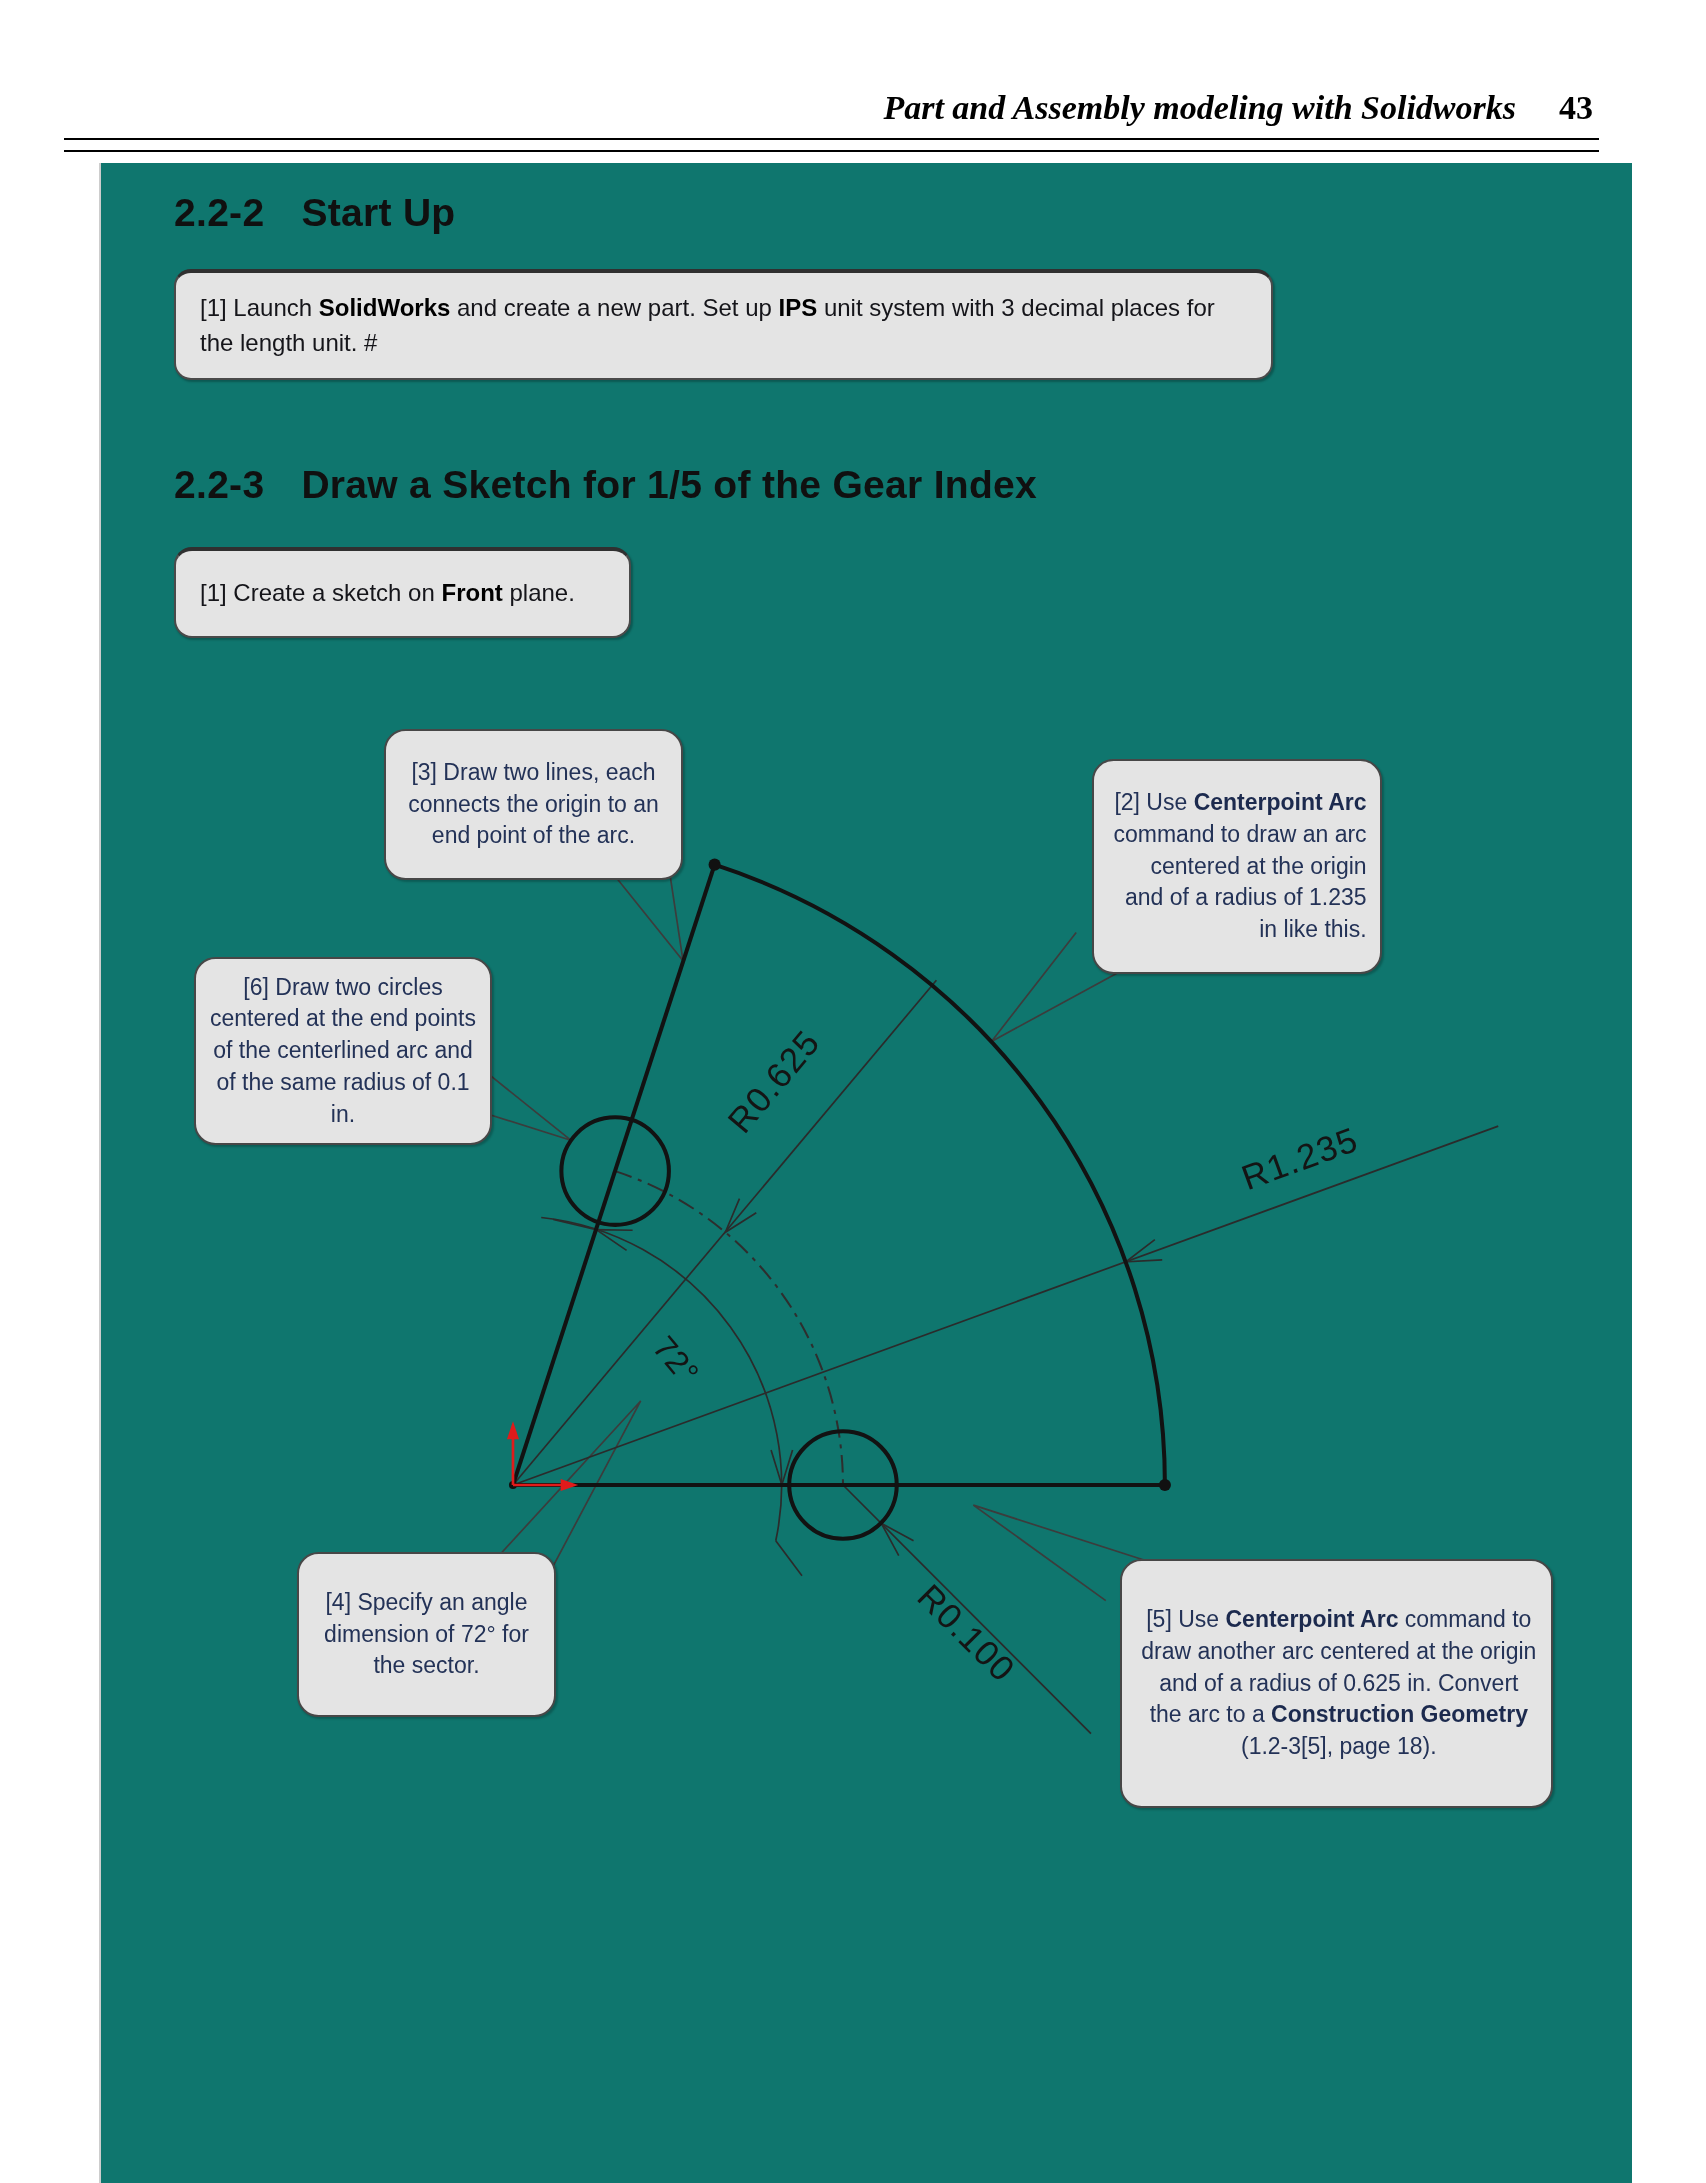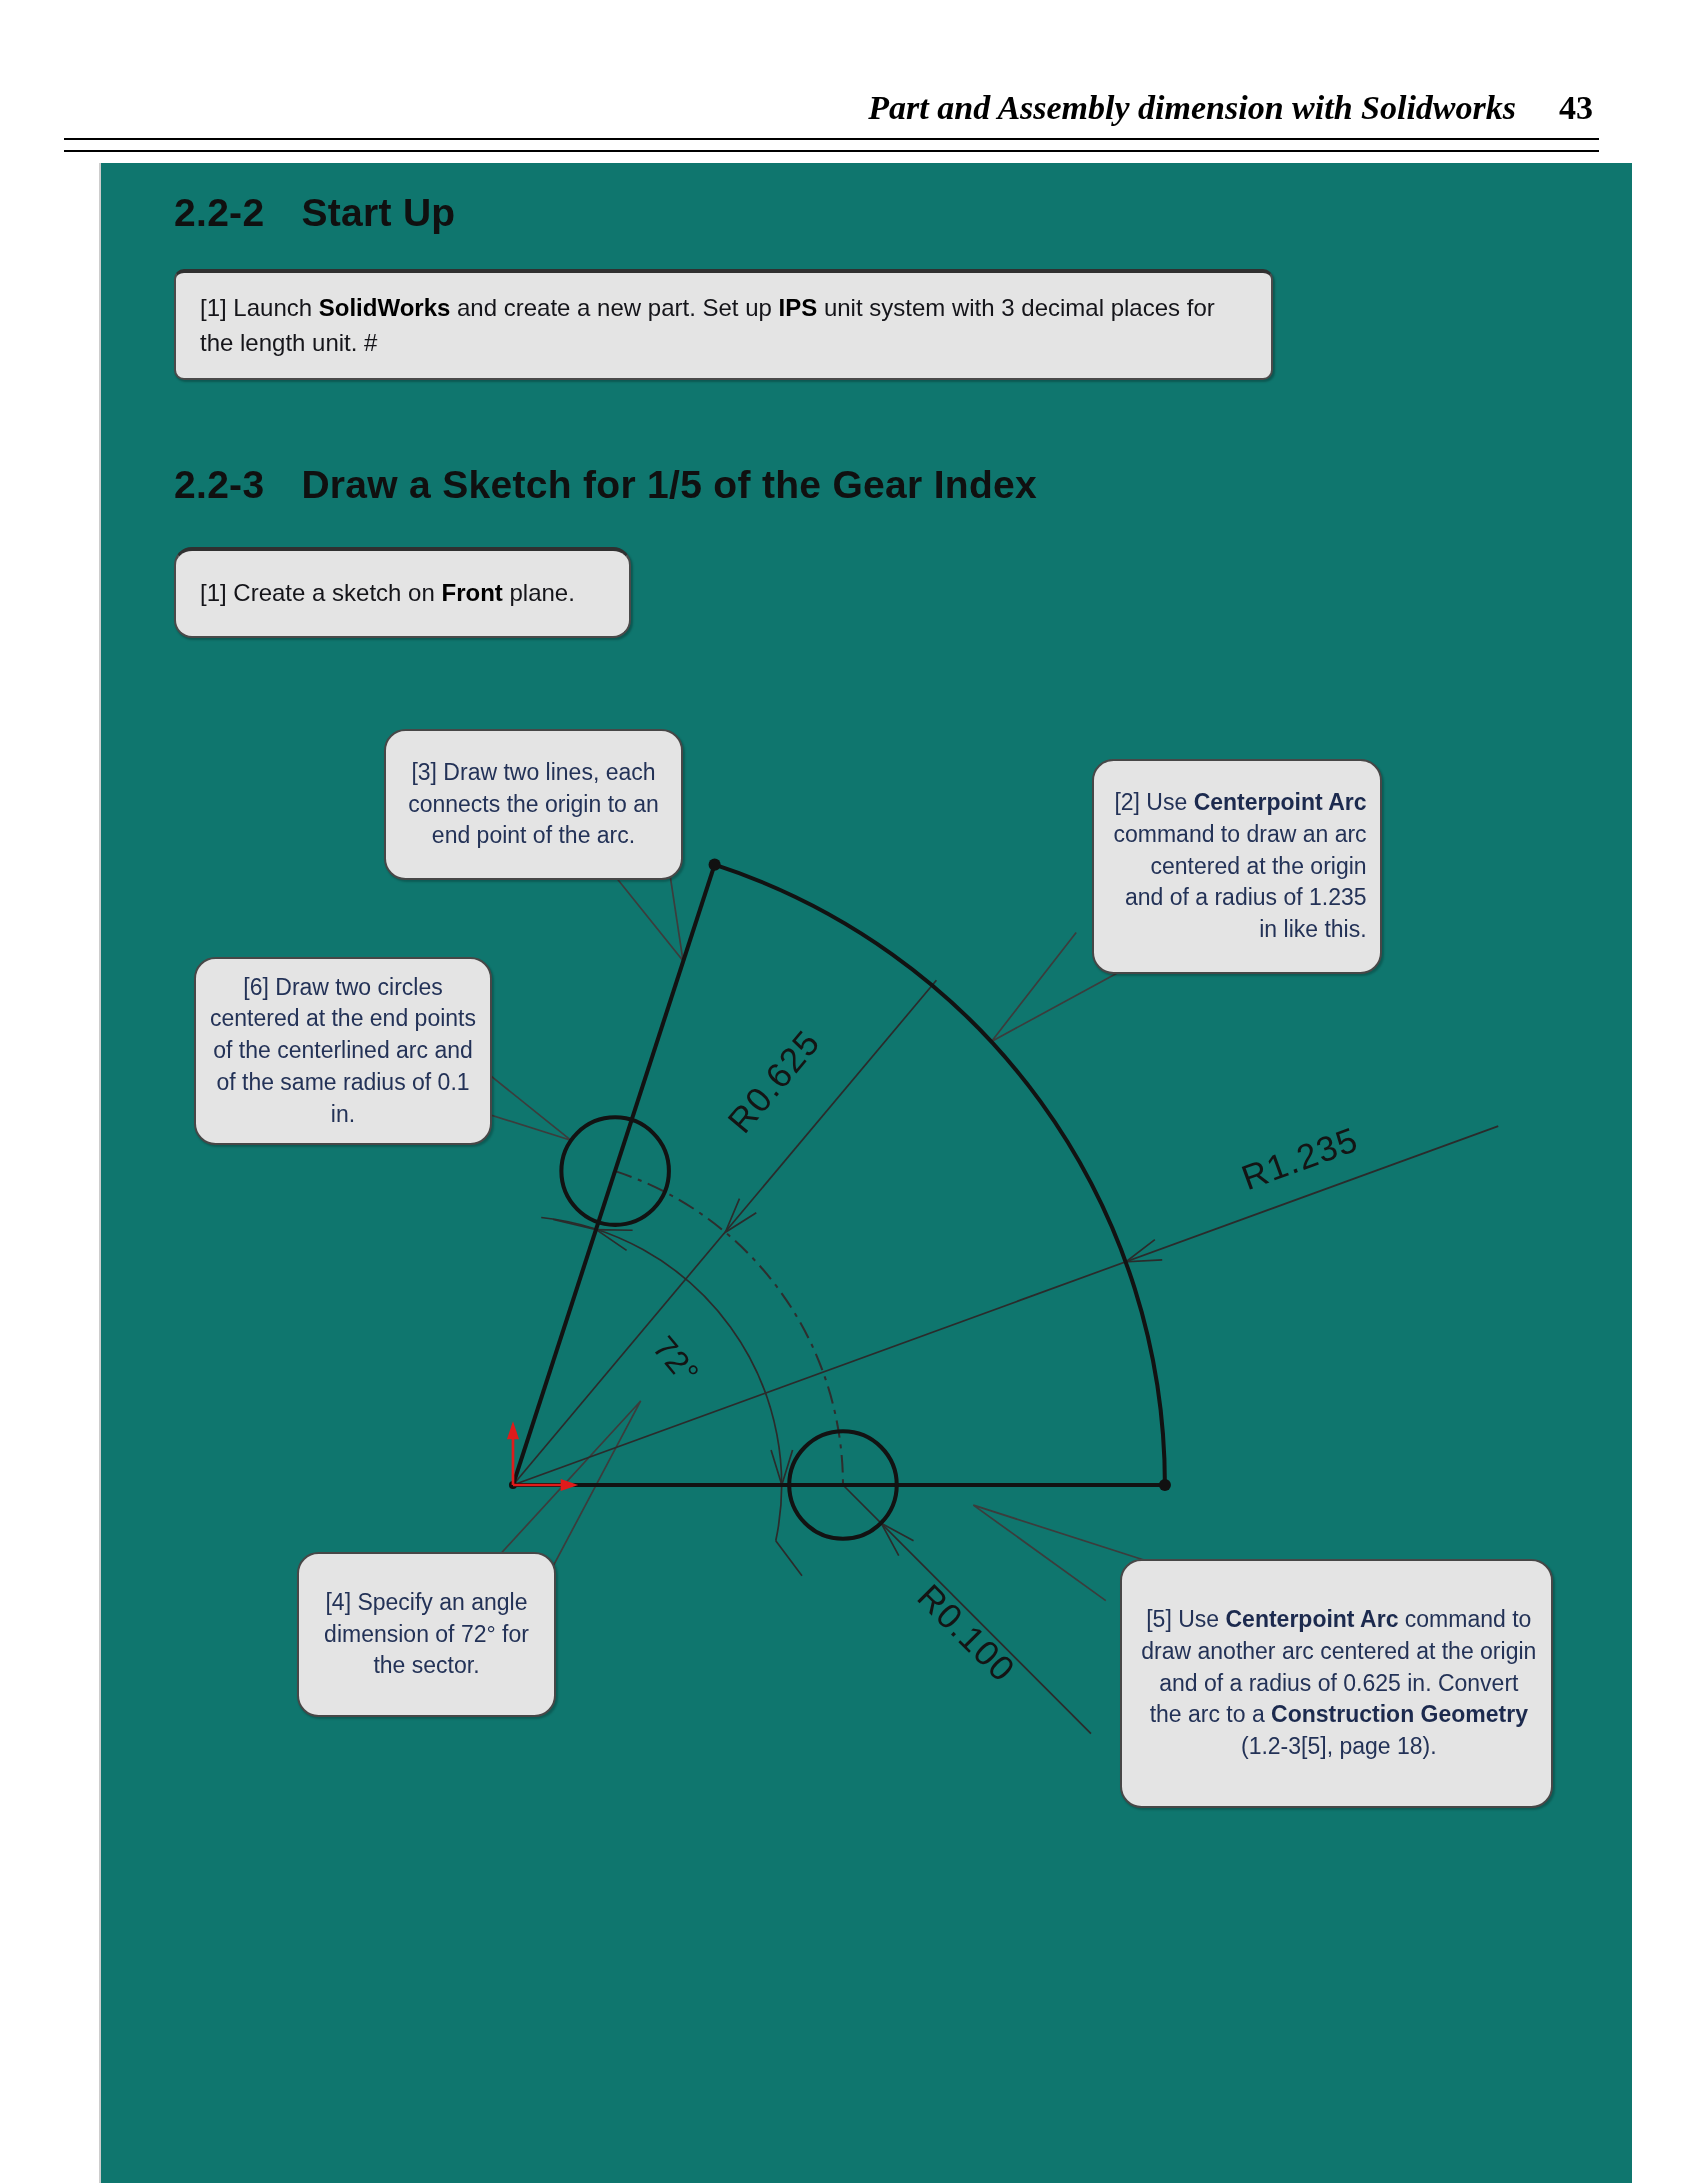--- a/index.html
+++ b/index.html
@@ -40,21 +40,21 @@
     font-size:39px; font-weight:600; color:#101010;
     letter-spacing:0.3px; white-space:nowrap;
   }
   .sec-heading .num{margin-right:37px;}
   
   .ibox{
     position:absolute;
     background:#e4e4e4;
     border:2px solid #4a4a4a;
     border-top:4px solid #303030;
-    border-radius:10px;
+    border-radius:17px;
     box-shadow:1.3px 2px 2px rgba(0,0,0,0.25);
     display:flex; flex-direction:column; justify-content:center;
     padding:6.7px 24px; box-sizing:border-box;
     font-size:24px; line-height:1.45; color:#15151a;
   }
   .ibox b{font-weight:700; color:#000;}
   
   .callout{
     position:absolute;
     background:#e4e4e4;
@@ -82,21 +82,21 @@
     font-family:"Liberation Sans", sans-serif;
     font-size:48px; fill:#141414; letter-spacing:1px;
   }
 </style>
 </head>
 <body>
 
 <div class="page">
 
   <div class="runhead">
-    <span class="title">Part and Assembly dimension with Solidworks</span>
+    <span class="title">Part and Assembly modeling with Solidworks</span>
     <span class="pageno">43</span>
   </div>
   <div class="double-rule"></div>
 
   <div class="panel">
 
     <div class="sec-heading" style="top:28px;">
       <span class="num">2.2-2</span><span>Start Up</span>
     </div>
 

